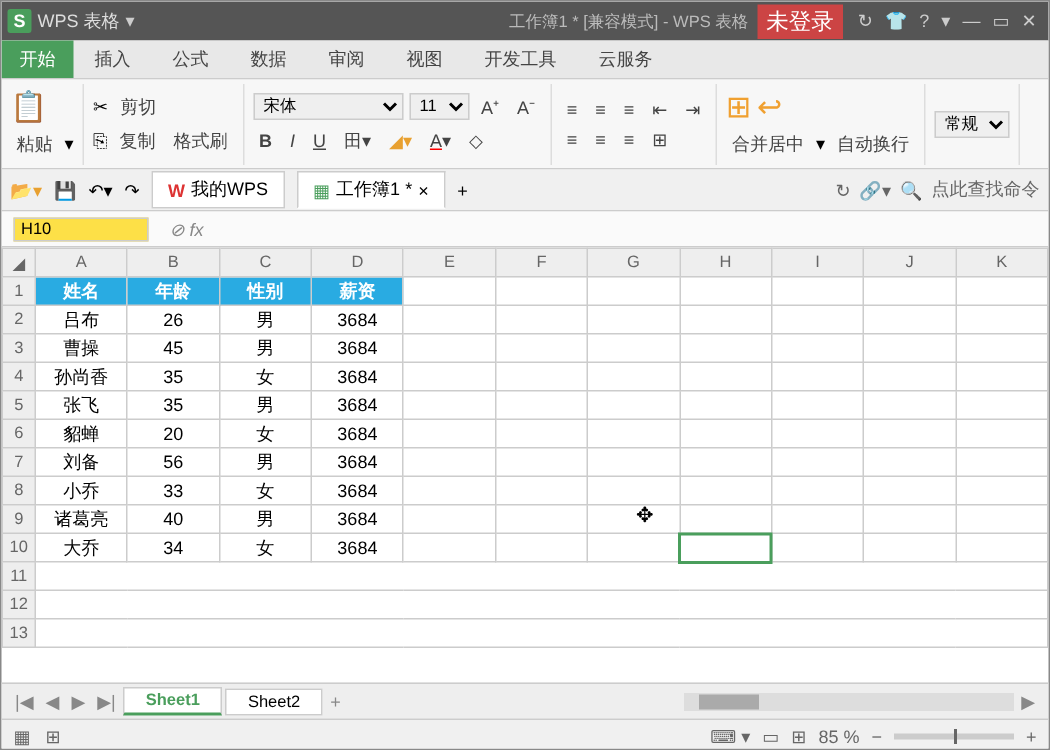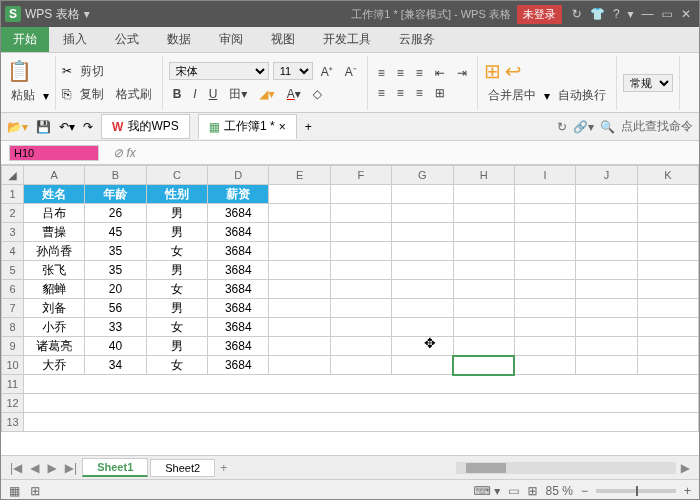--- a/index.html
+++ b/index.html
@@ -1,36 +1,36 @@
 <!DOCTYPE html>
 <html><head>
 <meta charset="utf-8">
 <style>
 *{box-sizing:border-box;margin:0;padding:0;font-family:"Microsoft YaHei",sans-serif;font-size:12px}
 body{background:#fff;width:700px;height:500px;overflow:hidden;border:1px solid #888}
 .titlebar{height:26px;background:#555;display:flex;align-items:center;padding:0 4px;color:#ddd}
 .titlebar .logo{background:#4a9e5c;color:#fff;padding:1px 4px;border-radius:2px;font-weight:bold;margin-right:4px}
 .titlebar .center{flex:1;text-align:right;font-size:11px;color:#bbb}
-.titlebar .login{background:#c44;color:#fff;padding:2px 6px;margin:0 6px;font-size:11px}
+.titlebar .login{background:#c44;color:#fff;padding:2px 6px;margin:0 6px;font-size:15px}
 .titlebar .ico{margin:0 4px;color:#ccc;cursor:pointer}
 .ribbon-tabs{height:26px;background:#e8e8e8;display:flex;border-bottom:1px solid #ccc}
 .ribbon-tabs .start{background:#4a9e5c;color:#fff;padding:4px 12px}
 .ribbon-tabs .tab{padding:4px 14px;color:#444;cursor:pointer}
 .ribbon{height:60px;background:#f7f7f7;border-bottom:1px solid #ccc;display:flex;align-items:center;padding:2px 6px;gap:6px}
 .ribbon .grp{display:flex;flex-direction:column;gap:2px;border-right:1px solid #ddd;padding-right:6px;height:54px;justify-content:center}
 .ribbon .row{display:flex;align-items:center;gap:4px}
 .ribbon .btn{padding:2px 4px;color:#444;cursor:pointer;white-space:nowrap}
 .ribbon select,.ribbon input{border:1px solid #ccc;padding:1px 2px;font-size:11px}
 .ribbon .icoBig{font-size:20px;color:#f0a030}
 .doctabs{height:28px;background:#f0f0f0;border-bottom:1px solid #ccc;display:flex;align-items:center;padding:0 6px;gap:8px}
 .doctabs .dt{padding:3px 10px;border:1px solid #ccc;background:#fff;display:flex;align-items:center;gap:4px;font-size:11px}
 .doctabs .dt.active{border-bottom:1px solid #fff}
 .doctabs .right{margin-left:auto;display:flex;gap:6px;color:#666;align-items:center}
 .cellbar{height:24px;background:#fafafa;border-bottom:1px solid #ccc;display:flex;align-items:center}
-.cellbar .nm{width:90px;border:1px solid #ccc;margin:0 8px;padding:1px 4px;font-size:11px;background:#ec4899}
+.cellbar .nm{width:90px;border:1px solid #ccc;margin:0 8px;padding:1px 4px;font-size:11px;background:#fde047}
 .cellbar .fx{color:#888;font-style:italic;margin:0 6px}
 .grid-wrap{position:relative;height:290px;overflow:hidden}
 .grid{border-collapse:collapse;width:100%}
 .grid th,.grid td{border:1px solid #ccc;height:19px;text-align:center;font-size:12px;min-width:55px;padding:0 2px}
 .grid th{background:#eee;color:#666;font-weight:normal;font-size:11px}
 .grid .rh{background:#eee;color:#666;width:22px;min-width:22px}
 .grid .hdr td{background:#29abe2;color:#fff;font-weight:bold}
 .sel{outline:2px solid #4a9e5c;outline-offset:-1px}
 .qr{position:absolute;top:2px;right:60px;width:110px;text-align:center;background:#fff;padding:4px;border:1px solid #eee}
 .qr .box{width:90px;height:90px;margin:0 auto;background:repeating-conic-gradient(#000 0 25%,#fff 0 50%) 0 0/10px 10px}

